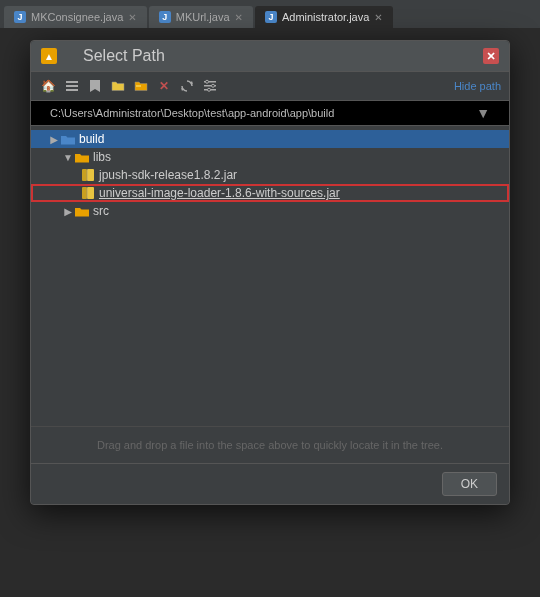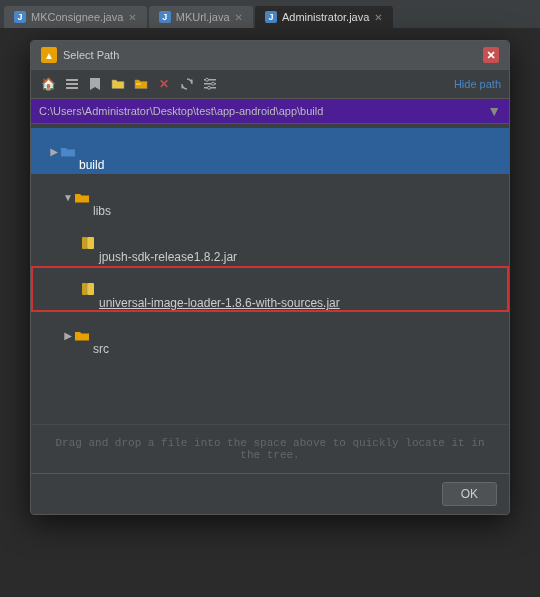--- a/index.html
+++ b/index.html
@@ -111,23 +111,24 @@
       border-radius: 2px;
       display: flex;
       align-items: center;
       justify-content: center;
       font-size: 10px;
       font-weight: bold;
       color: #fff;
     }
 
     .dialog-title-text {
-      font-size: 11px;
+      font-size: 16px;
       color: #ccc;
       font-weight: normal;
+      margin-left: 20px;
     }
 
     .dialog-close-btn {
       width: 16px;
       height: 16px;
       background: #c75050;
       border-radius: 2px;
       display: flex;
       align-items: center;
       justify-content: center;
@@ -167,22 +168,22 @@
     }
 
     .hide-path-link {
       color: #4a86c8;
       cursor: pointer;
       font-size: 11px;
       text-decoration: none;
     }
 
     .path-bar {
-      padding: 4px 8px;
-      background: #4c1d95;
+      padding: 4px 19px;
+      background: #000000;
       border-bottom: 1px solid #555;
       display: flex;
       align-items: center;
       justify-content: space-between;
     }
 
     .path-text {
       font-size: 11px;
       color: #bbb;
       flex: 1;
@@ -243,35 +244,33 @@
       width: 14px;
       height: 14px;
       margin-right: 4px;
       display: inline-flex;
       align-items: center;
     }
 
     .tree-label {
       font-size: 12px;
       color: #ccc;
-      margin-top: 28px;
     }
 
     .tree-item.selected .tree-label {
       color: #fff;
     }
 
     .drop-hint {
       text-align: center;
       padding: 12px;
       color: #666;
       font-size: 11px;
       border-top: 1px solid #4a4a4a;
       background: #3c3f41;
-      font-family: Liberation Mono, monospace;
     }
 
     .dialog-footer {
       display: flex;
       align-items: center;
       justify-content: flex-end;
       gap: 12px;
       padding: 8px 12px;
       background: #3c3f41;
       border-top: 1px solid #555;

